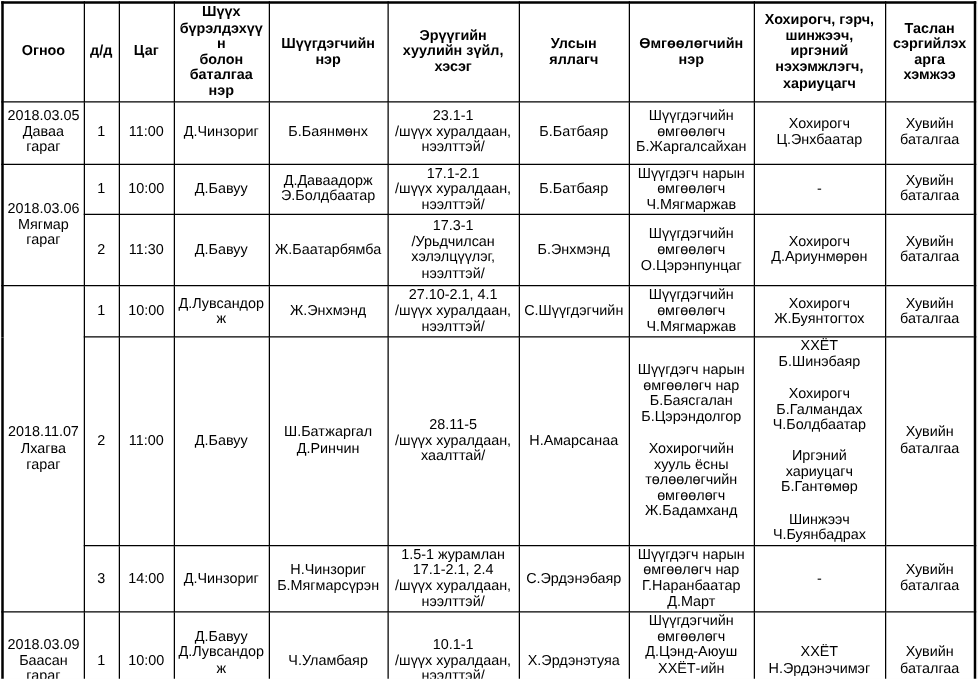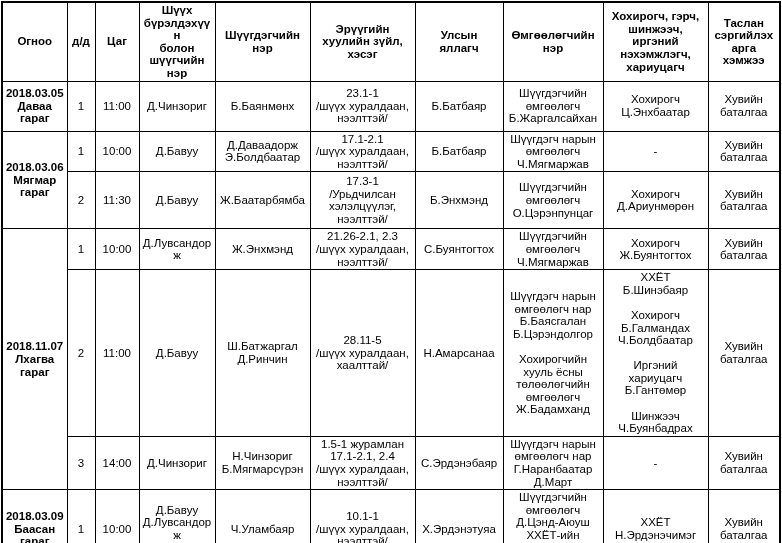--- a/index.html
+++ b/index.html
@@ -29,21 +29,21 @@
     vertical-align:middle;
     font-size:11.5px;
     line-height:12.6px;
     color:#000000;
     padding:1px 1px;
     white-space:pre-line;
     overflow:hidden;
     word-wrap:break-word;
   }
   table.schedule th{font-weight:bold;}
-  td.date-cell{font-weight:bold;}
+  td.date-cell{font-weight:normal;}
 </style>
 </head>
 <body>
 
 <div class="doc">
   <table class="schedule">
     <colgroup>
       <col style="width:65px">
         <col style="width:28px">
         <col style="width:44px">
@@ -57,21 +57,21 @@
     </colgroup>
 
     <tbody>
         <tr style="height:62px">
       <th>Огноо</th>
       <th>д/д</th>
       <th>Цаг</th>
       <th>Шүүх
 бүрэлдэхүүн
 болон
-шүүгчийн
+баталгаа
 нэр</th>
       <th>Шүүгдэгчийн
 нэр</th>
       <th>Эрүүгийн
 хуулийн зүйл,
 хэсэг</th>
       <th>Улсын
 яллагч</th>
       <th>Өмгөөлөгчийн
 нэр</th>
@@ -147,24 +147,24 @@
     </tr>
 
     <tr style="height:38px">
       <td class="date-cell" rowspan="3">2018.11.07
 Лхагва
 гараг</td>
       <td>1</td>
       <td>10:00</td>
       <td>Д.Лувсандорж</td>
       <td>Ж.Энхмэнд</td>
-      <td>21.26-2.1, 2.3
-/шүүх хуралдаан,
-нээлттэй/</td>
-      <td>С.Буянтогтох</td>
+      <td>27.10-2.1, 4.1
+/шүүх хуралдаан,
+нээлттэй/</td>
+      <td>С.Шүүгдэгчийн</td>
       <td>Шүүгдэгчийн
 өмгөөлөгч
 Ч.Мягмаржав</td>
       <td>Хохирогч
 Ж.Буянтогтох</td>
       <td>Хувийн
 баталгаа</td>
     </tr>
     <tr style="height:163px">
       <td>2</td>

